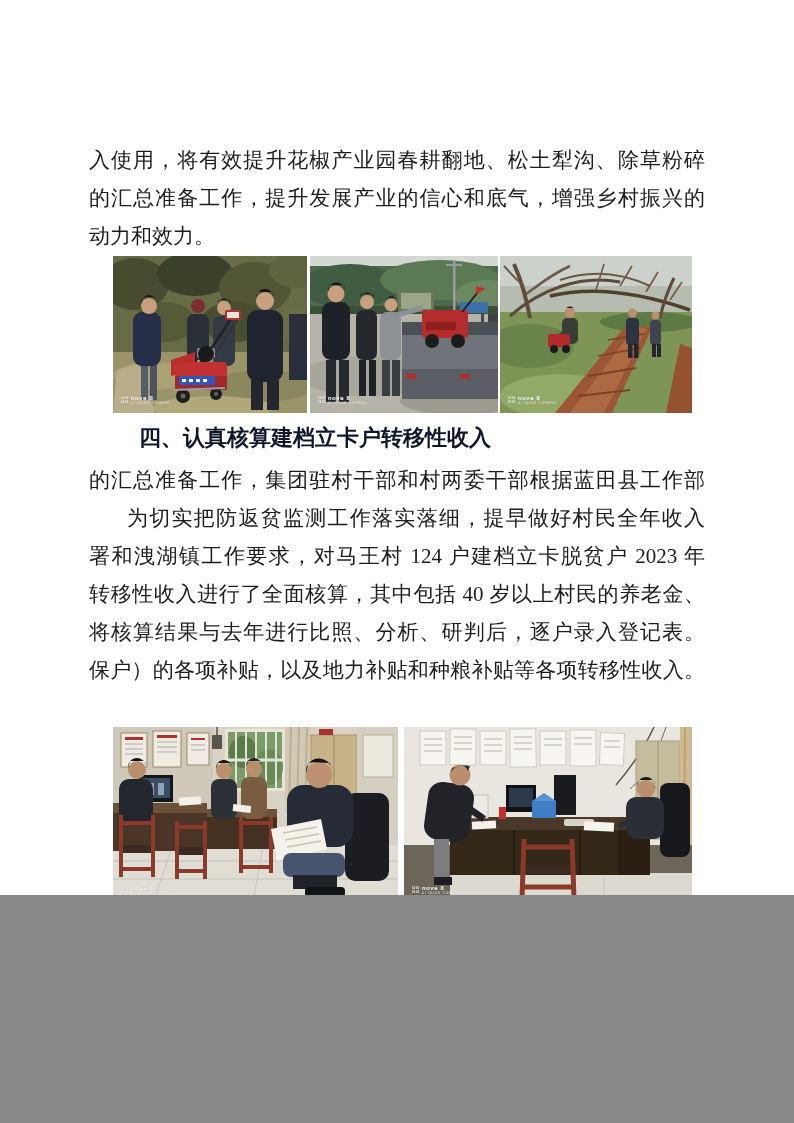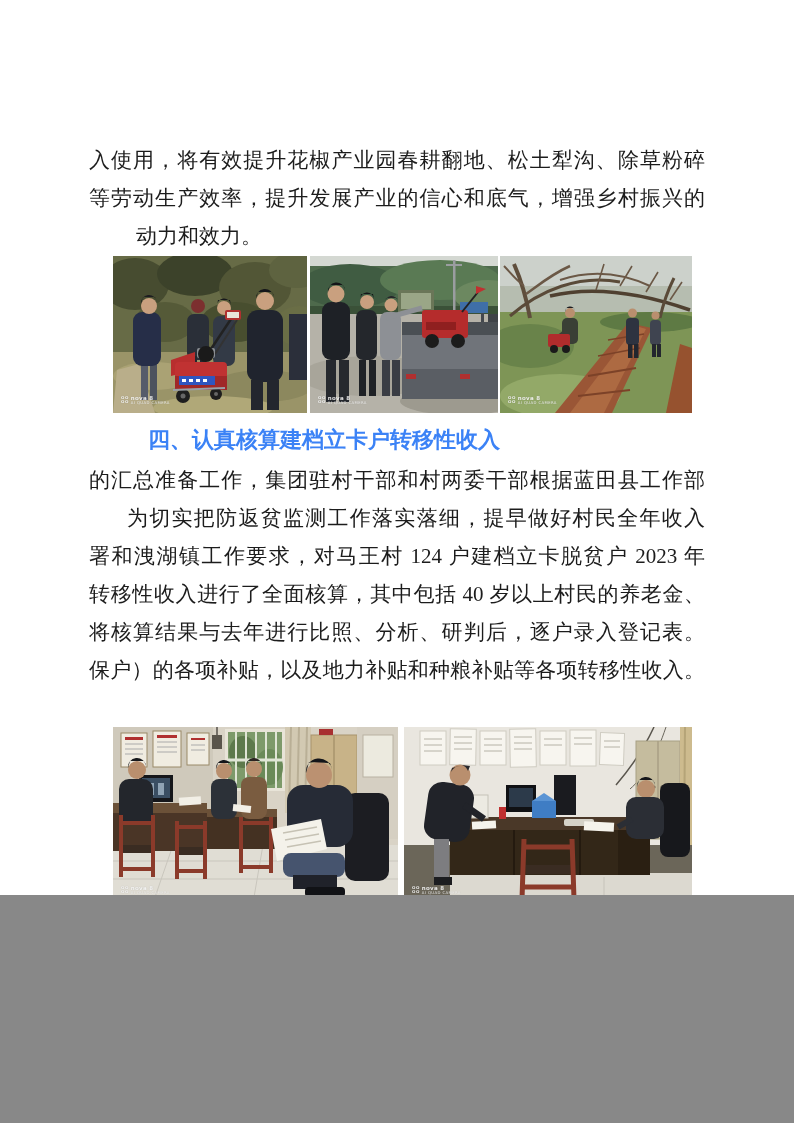--- a/index.html
+++ b/index.html
@@ -18,29 +18,29 @@
     line-height:38px;
     height:38px;
     white-space:nowrap;
   }
   .jline{
     white-space:normal;
     text-align:justify;
     text-align-last:justify;
     -moz-text-align-last:justify;
   }
-  .lline{text-align:left;text-align-last:left;white-space:normal;margin-left:47px;}
+  .lline{text-align:left;text-align-last:left;white-space:normal;}
   .indent2{text-indent:38px;}
   .heading{
-    position:absolute;left:89px;top:422px;width:616px;
-    font-family:Liberation Sans, sans-serif;
+    position:absolute;left:80px;top:422px;width:616px;
+    font-family:Liberation Mono, monospace;
     font-weight:bold;
     font-size:22px;line-height:36px;
     text-indent:59px;
-    color:#3b82f6;
+    color:#0f172a;
   }
   .collage{position:absolute;display:flex;}
   .collage-1{left:113px;top:256px;width:579px;height:157px;}
   .collage-2{left:113px;top:727px;width:579px;height:176px;}
   .photo{position:relative;height:100%;overflow:hidden;background:#9a9a8a;}
   .photo svg{display:block;width:100%;height:100%;}
   .p-a{width:194px;margin-right:3px;}
   .p-b{width:188px;margin-right:2px;}
   .p-c{width:192px;}
   .p-d{width:285px;margin-right:6px;}
@@ -61,21 +61,21 @@
   .wm-l1{font-size:5.5px;line-height:6px;font-weight:bold;letter-spacing:0.3px;}
   .wm-l2{font-size:3.8px;line-height:4.5px;letter-spacing:0.4px;}
 </style>
 </head>
 <body>
 
 <div class="page">
 
   <div class="textblock" style="top:141px">
     <div class="bodyline jline">入使用，将有效提升花椒产业园春耕翻地、松土犁沟、除草粉碎</div>
-    <div class="bodyline jline">等劳动生产效率，提升发展产业的信心和底气，增强乡村振兴的</div>
+    <div class="bodyline jline">的汇总准备工作，提升发展产业的信心和底气，增强乡村振兴的</div>
     <div class="bodyline lline">动力和效力。</div>
   </div>
 
   <div class="collage collage-1">
 
     <div class="photo p-a">
       <svg viewBox="0 0 194 157" preserveAspectRatio="none">
         <rect width="194" height="157" fill="#676b46"></rect>
         <ellipse cx="22" cy="28" rx="34" ry="26" fill="#474c30"></ellipse>
         <ellipse cx="82" cy="18" rx="38" ry="22" fill="#3c422a"></ellipse>

